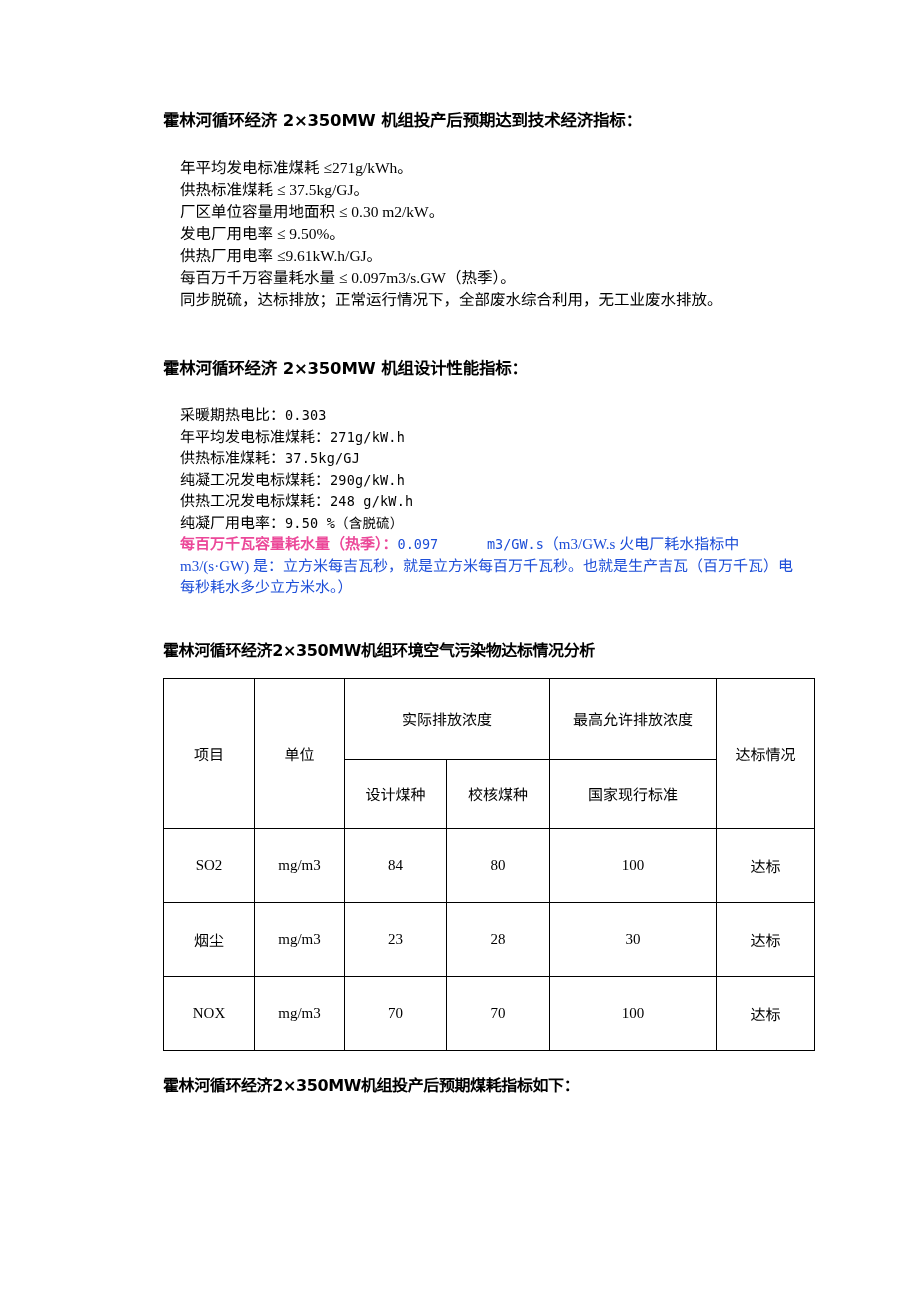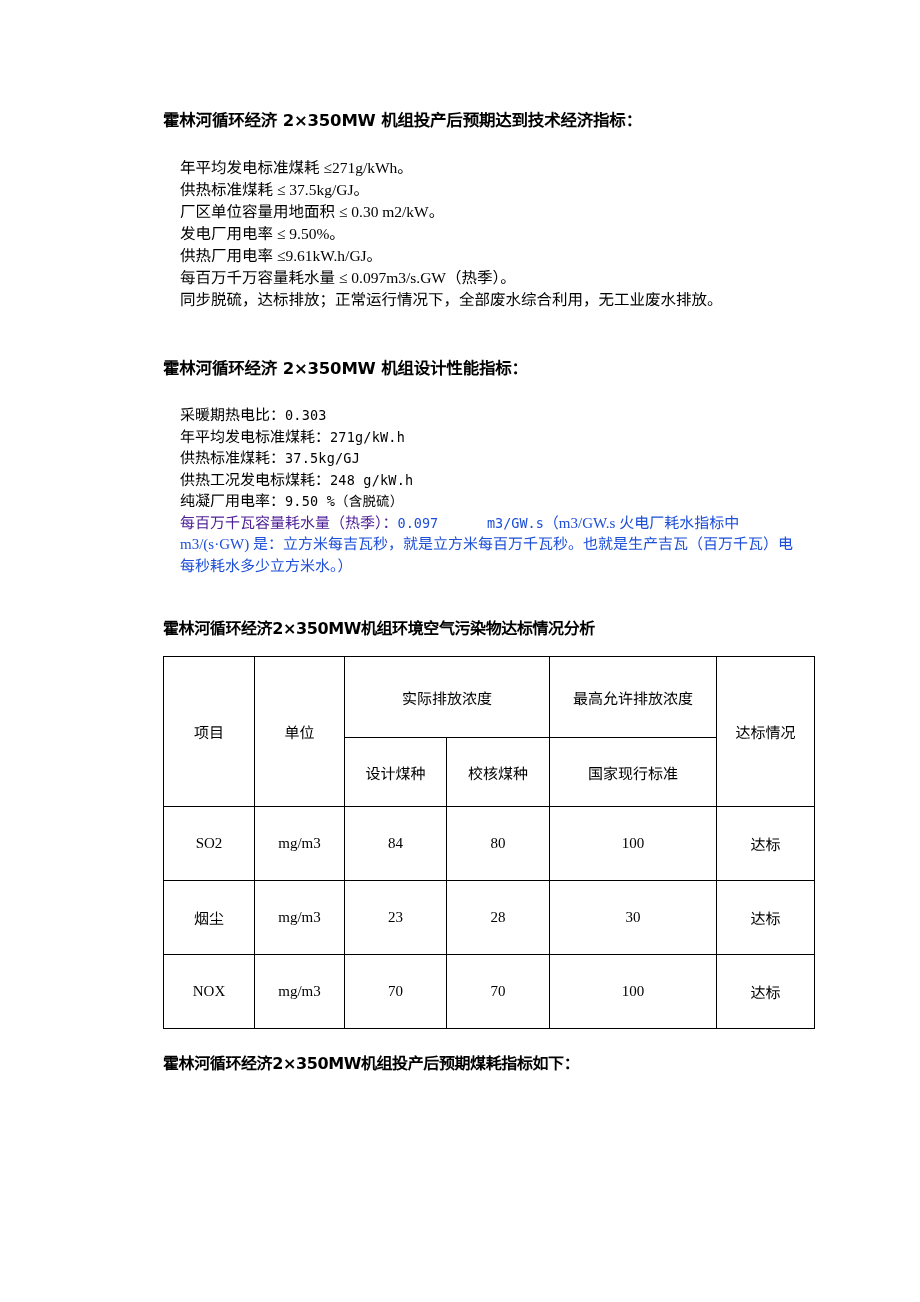--- a/index.html
+++ b/index.html
@@ -149,24 +149,25 @@
     <div class="gap-xl"></div>
 
     <h2 class="sec-heading">霍林河循环经济 2×350MW 机组设计性能指标：</h2>
 
     <div class="gap-sm"></div>
 
     <div class="body-block">
       <p class="mono-line"><span>采暖期热电比：</span><span class="num">0.303</span></p>
       <p class="mono-line"><span>年平均发电标准煤耗：</span><span class="num">271g/kW.h</span></p>
       <p class="mono-line"><span>供热标准煤耗：</span><span class="num">37.5kg/GJ</span></p>
+      <p class="mono-line"><span>纯凝工况发电标煤耗：</span><span class="num">290g/kW.h</span></p>
       <p class="mono-line"><span>供热工况发电标煤耗：</span><span class="num">248 g/kW.h</span></p>
       <p class="mono-line"><span>纯凝厂用电率：</span><span class="num">9.50 %（含脱硫）</span></p>
 
-      <p class="red-wrap"><span style="color:#4c1d95;">每百万千瓦容量耗水量（热季）：</span><span class="num red">0.097</span><span class="num red">&nbsp;&nbsp;&nbsp;&nbsp;&nbsp;&nbsp;</span><span class="num red">m3/GW.s</span><span class="red">（m3/GW.s 火电厂耗水指标中</span><span class="red">m3/(s·GW) 是：立方米每吉瓦秒，就是立方米每百万千瓦秒。也就是生产吉瓦（百万千瓦）</span><span class="red">电每秒耗水多少立方米水。）</span></p>
+      <p class="red-wrap"><span style="color:#ec4899;font-weight:bold;">每百万千瓦容量耗水量（热季）：</span><span class="num red">0.097</span><span class="num red">&nbsp;&nbsp;&nbsp;&nbsp;&nbsp;&nbsp;</span><span class="num red">m3/GW.s</span><span class="red">（m3/GW.s 火电厂耗水指标中</span><span class="red">m3/(s·GW) 是：立方米每吉瓦秒，就是立方米每百万千瓦秒。也就是生产吉瓦（百万千瓦）</span><span class="red">电每秒耗水多少立方米水。）</span></p>
     </div>
 
     <div class="gap-lg"></div>
 
     <h2 class="sec-heading tight">霍林河循环经济2×350MW机组环境空气污染物达标情况分析</h2>
 
     <div class="gap-md"></div>
 
     <div class="tbl-wrap">
       <table class="emis-table">

